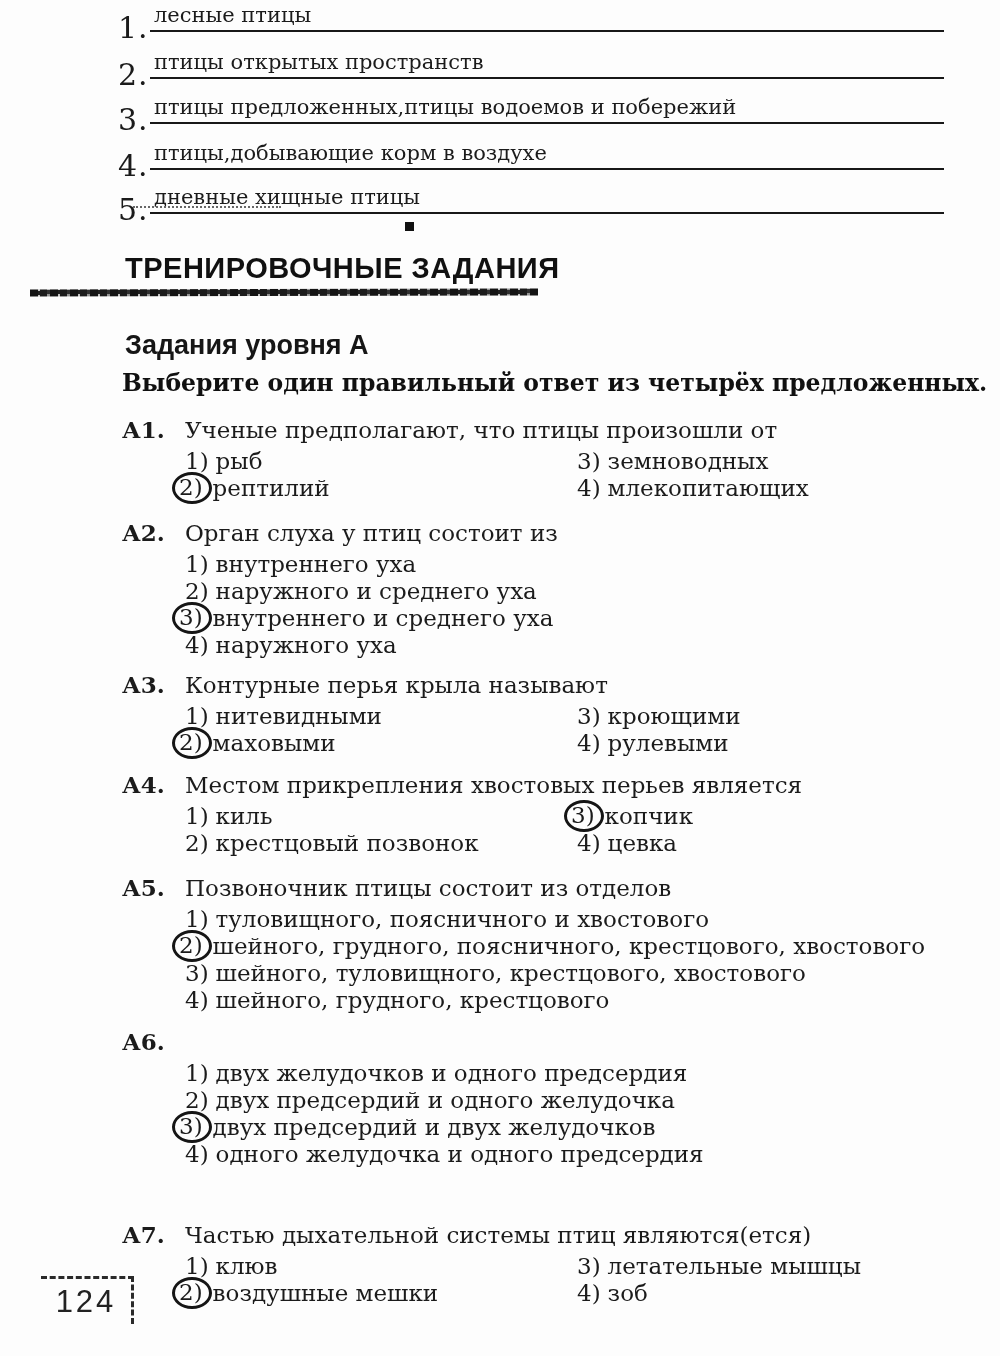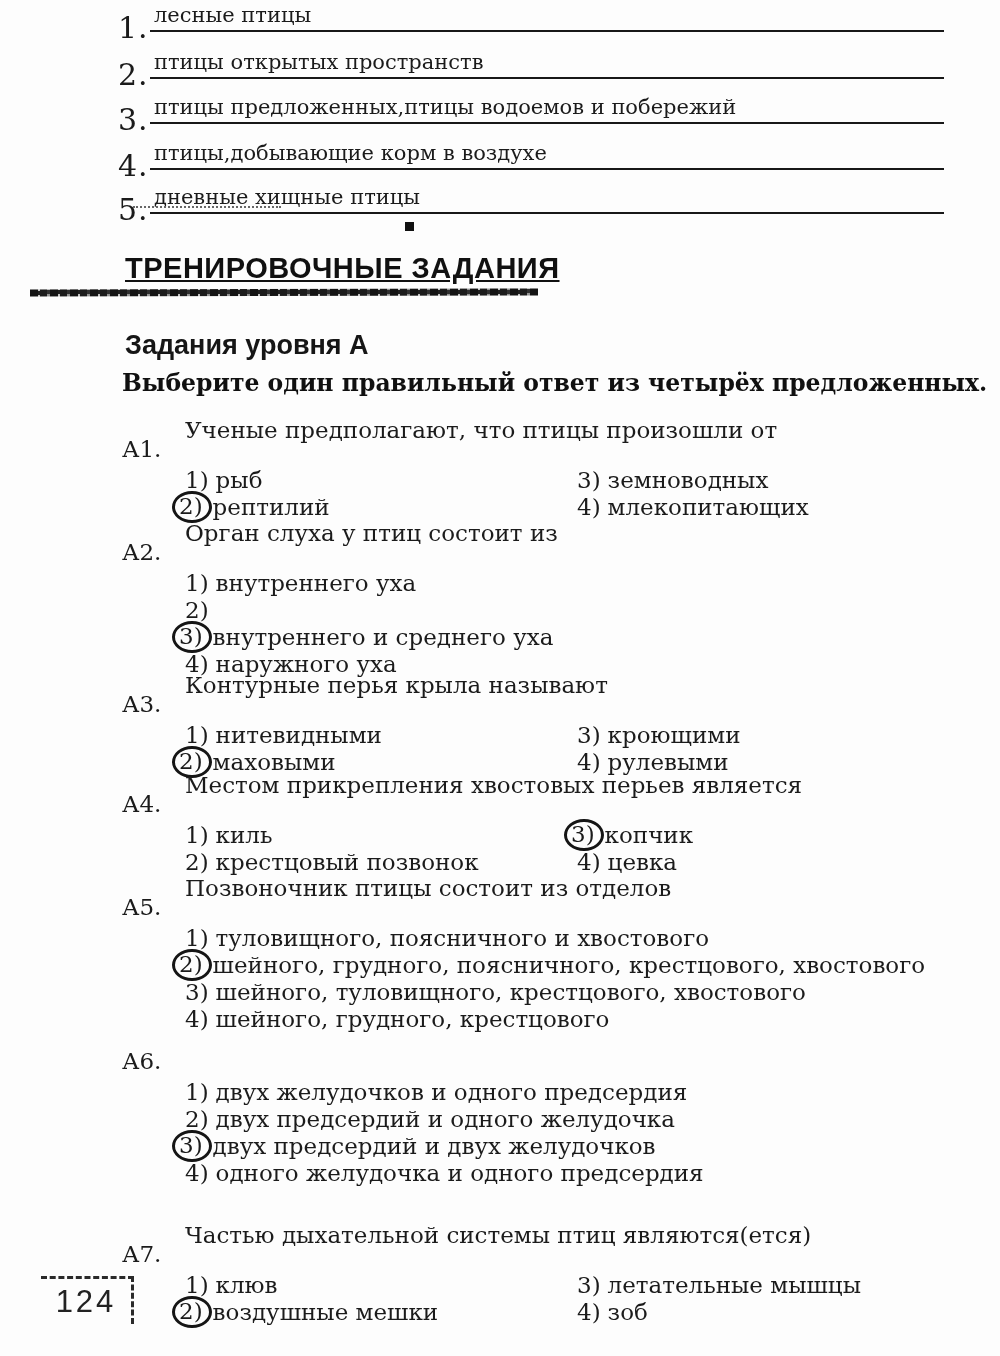--- a/index.html
+++ b/index.html
@@ -19,42 +19,42 @@
     min-height:26px; display:flex; align-items:flex-end;text-align:center;
   }
   .tl-answer { font-size:21px; line-height:24px; white-space:nowrap; }
   .dotted-frag { position:absolute; left:133px; top:206px; width:148px; border-top:2px dotted #666; }
   .ink-square { position:absolute; left:405px; top:222px; width:9px; height:9px; background:#111; }
 
   
   .heading {
     position:absolute; left:125px; top:252px;
     font-family:"Liberation Sans", sans-serif; font-weight:bold;
-    font-size:29px; letter-spacing:0.5px; color:#111;text-decoration:underline;
+    font-size:29px; letter-spacing:0.5px; color:#111;
   }
   .grunge {
     position:absolute; left:30px; top:289px; width:508px; height:7px;
     background-image:
       repeating-linear-gradient(90deg, #141414 0 8px, rgba(20,20,20,0.25) 8px 10px, #1c1c1c 10px 17px, rgba(60,60,60,0.55) 17px 20px),
       linear-gradient(180deg, transparent 0 1px, #222 1px 5px, transparent 5px 7px);
     transform:rotate(-0.12deg);
   }
   .subheading {
     position:absolute; left:125px; top:330px;
     font-family:"Liberation Sans", sans-serif; font-size:27px; color:#161616;font-weight:bold;
   }
   .instruction {
     position:absolute; left:122px; top:369px;
     font-weight:bold; font-size:23.5px; color:#101010;
   }
 
   
   .question { position:absolute; left:122px; right:20px; font-size:23px; }
   .q-head { display:flex; line-height:30px; }
-  .q-label { font-weight:normal; flex:0 0 63px;margin-top:19px; }
+  .q-label { font-weight:bold; flex:0 0 63px; }
   .q-text { white-space:nowrap; }
   .q-opts { margin:2px 0 0 63px; }
   .cols { display:flex; }
   .col-left { width:392px; flex:0 0 392px; }
   .col-right { flex:1; }
   .opt { display:flex; align-items:center; height:27px; white-space:nowrap; }
   .opt-num { margin-right:7px; }
   .opt-text { }
   .opt-num.circled {
     display:inline-block; border:3px solid #151515; border-radius:50%;
@@ -151,20 +151,21 @@
       <span class="q-label">А2.</span>
       <span class="q-text">Орган слуха у птиц состоит из</span>
     </div>
     <div class="q-opts">
       <div class="opt">
           <span class="opt-num">1)</span>
           <span class="opt-text">внутреннего уха</span>
         </div>
       <div class="opt">
           <span class="opt-num">2)</span>
+          <span class="opt-text">наружного и среднего уха</span>
         </div>
       <div class="opt">
           <span class="opt-num circled">3)</span>
           <span class="opt-text">внутреннего и среднего уха</span>
         </div>
       <div class="opt">
           <span class="opt-num">4)</span>
           <span class="opt-text">наружного уха</span>
         </div>
     </div>

